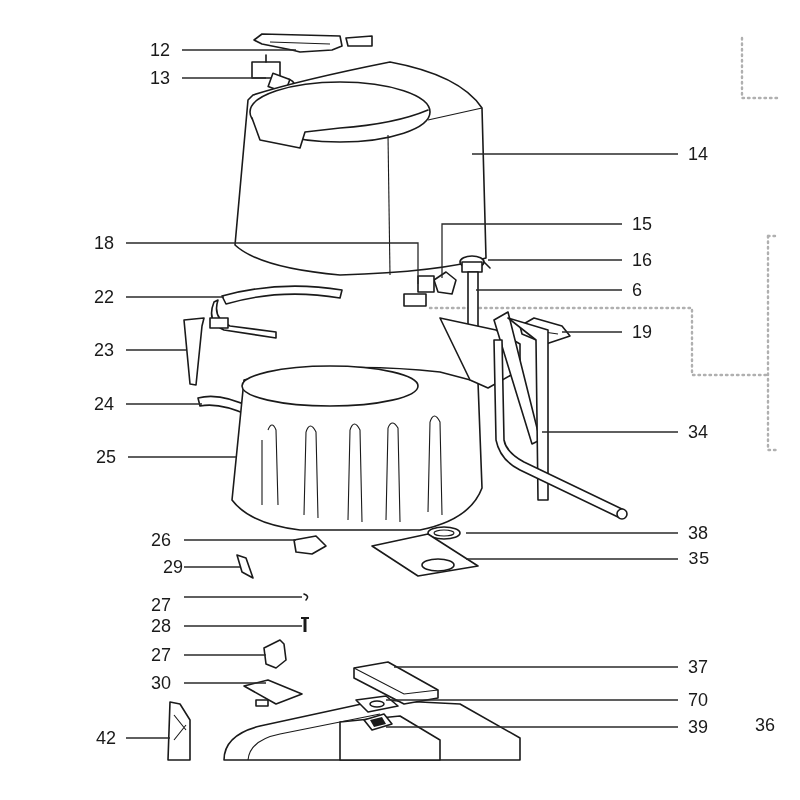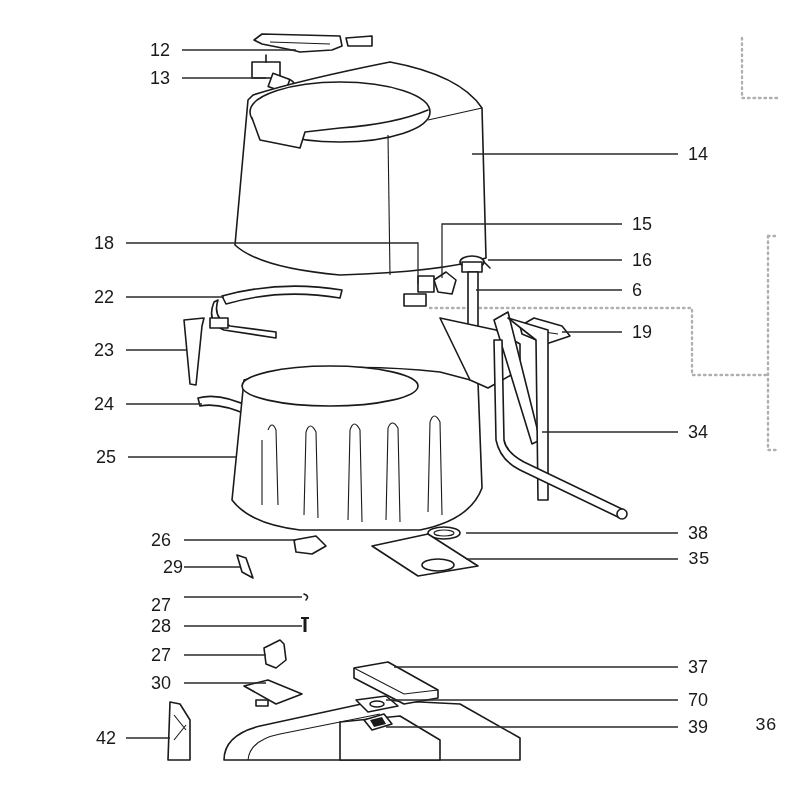--- a/index.html
+++ b/index.html
@@ -220,14 +220,14 @@
   <span class="label" style="left:151px;top:617px;">28</span>
   <span class="label" style="left:151px;top:646px;">27</span>
   <span class="label" style="left:151px;top:674px;">30</span>
   <span class="label" style="left:96px;top:729px;">42</span>
   <span class="label" style="left:688px;top:423px;">34</span>
   <span class="label" style="left:688px;top:524px;">38</span>
   <span class="label" style="left:688px;top:550px;font-family:Liberation Mono, monospace;">35</span>
   <span class="label" style="left:688px;top:658px;">37</span>
   <span class="label" style="left:688px;top:691px;">70</span>
   <span class="label" style="left:688px;top:718px;">39</span>
-  <span class="label" style="left:755px;top:716px;font-family:Liberation Mono, monospace;">36</span>
+  <span class="label" style="left:755px;top:716px;">36</span>
 </div>
 
 </body></html>

